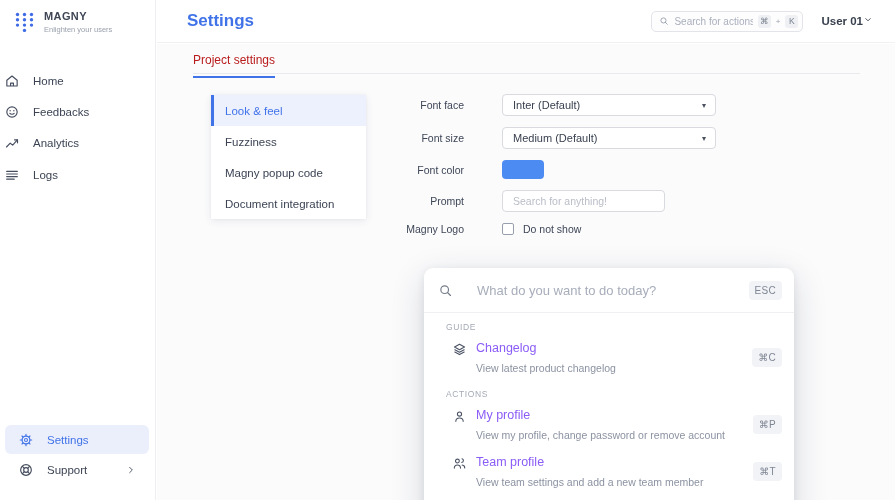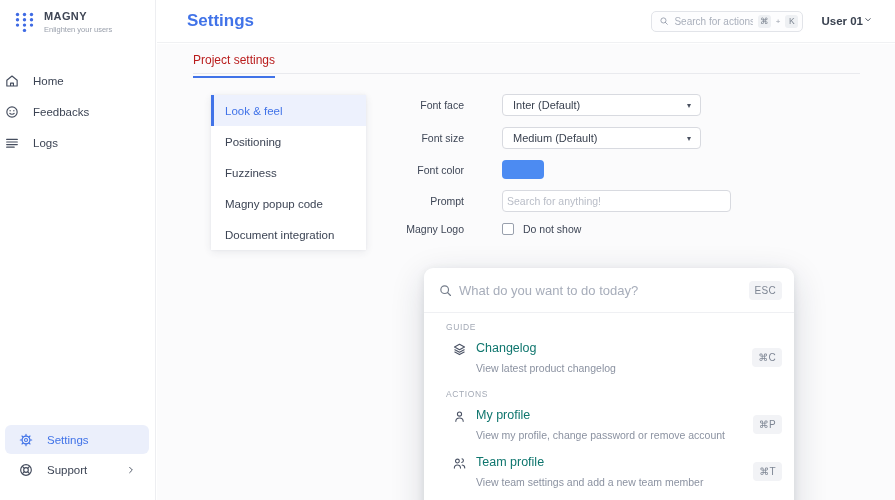--- a/index.html
+++ b/index.html
@@ -40,42 +40,42 @@
   .tab { position:absolute; left:36px; top:9px; font-size:12px; color:#b91c1c; padding-bottom:9px; border-bottom:2px solid #4173E8; cursor:pointer; }
   .tab-line { position:absolute; left:36px; right:35px; top:29px; height:1px; background:#E9EAEE; }
 
   .subnav { position:absolute; left:54px; top:51px; width:155px; background:#fff; box-shadow:0 2px 8px rgba(40,50,80,.09), 0 0 2px rgba(40,50,80,.06); }
   .subnav-item { height:31px; display:flex; align-items:center; padding-left:14px; font-size:11.5px; color:#3C4454; cursor:pointer; }
   .subnav-item.active { background:#EDF1FD; color:#4173E8; box-shadow:inset 3px 0 0 #4173E8; }
 
   .form { position:absolute; left:237px; top:50px; }
   .frow { display:flex; align-items:center; margin-bottom:11px; }
   .flabel { width:70px; text-align:right; margin-right:38px; font-size:10.5px; color:#3E4656; }
-  .fselect { width:199px; height:22px; border:1px solid #D8DAE0; border-radius:4px; background:#fff; display:flex; align-items:center; padding:0 9px 0 10px; font-size:11px; color:#39414F; cursor:pointer; }
+  .fselect { width:214px; height:22px; border:1px solid #D8DAE0; border-radius:4px; background:#fff; display:flex; align-items:center; padding:0 9px 0 10px; font-size:11px; color:#39414F; cursor:pointer; }
   .fselect .caret { margin-left:auto; font-size:8px; color:#4A5160; }
   .swatch { width:42px; height:19px; border-radius:4px; border:none; cursor:pointer; }
-  .ftext { width:229px; height:22px; border:1px solid #D8DAE0; border-radius:4px; background:#fff; padding:0 4px; font-size:10.5px; color:#3C4454; outline:none; font-family:"Liberation Sans",sans-serif; }
+  .ftext { width:163px; height:22px; border:1px solid #D8DAE0; border-radius:4px; background:#fff; padding:0 10px; font-size:10.5px; color:#3C4454; outline:none; font-family:"Liberation Sans",sans-serif; }
   .ftext::placeholder { color:#B9BDC7; }
   .checkrow { display:flex; align-items:center; }
   .checkbox { width:12px; height:12px; border:1.3px solid #99A0AD; border-radius:2px; background:#fff; cursor:pointer; }
   .checklabel { margin-left:9px; font-size:10.5px; color:#3E4656; }
 
   
   .palette { position:absolute; left:424px; top:268px; width:370px; height:260px; background:#fff; border-radius:9px; box-shadow:0 10px 34px rgba(25,35,60,.16), 0 2px 8px rgba(25,35,60,.09); z-index:5; }
-  .pal-search { height:45px; display:flex; align-items:center; gap:6px; padding:0 12px 0 14px; border-bottom:1px solid #EFF0F3; }
+  .pal-search { height:45px; display:flex; align-items:center; gap:24px; padding:0 12px 0 14px; border-bottom:1px solid #EFF0F3; }
   .pal-search .ic { width:15px; height:15px; color:#737B89; display:flex; }
   .pal-search input { flex:1; min-width:0; border:none; outline:none; font-size:13px; color:#3C4454; font-family:"Liberation Sans",sans-serif; background:transparent; }
   .pal-search input::placeholder { color:#A7ADBA; }
   .kbadge { background:#F2F3F6; border-radius:4px; padding:4px 6px; font-size:10px; color:#7E8694; letter-spacing:.3px; white-space:nowrap; }
   .pal-body { padding-top:9px; }
   .pal-section { margin-bottom:8px; }
   .pal-label { margin:0 0 2px 22px; font-size:8.5px; color:#A4AAB6; letter-spacing:.6px; }
   .pal-item { display:flex; align-items:flex-start; gap:9px; padding:7px 12px 7px 28px; cursor:pointer; }
   .pal-item .ic { width:15px; height:15px; color:#4A5264; display:flex; margin-top:1px; }
-  .pal-title { font-size:12.5px; color:#0f766e; }
+  .pal-title { font-size:12.5px; color:#8b5cf6; }
   .pal-sub { font-size:10.5px; color:#8B92A1; margin-top:7px; }
   .pal-item .kbadge { margin-left:auto; align-self:center; min-width:12px; text-align:center; }
   svg { display:block; }
 </style>
 </head>
 <body>
 
 <svg width="0" height="0" style="position:absolute">
   <defs>
     <g id="i-home">
@@ -171,20 +171,28 @@
         <span class="ic">
             <svg width="16" height="16" viewBox="0 0 18 18">
               <use href="#i-smile"></use>
             </svg>
           </span>
         <span>Feedbacks</span>
       </div>
       <div class="side-item">
         <span class="ic">
             <svg width="16" height="16" viewBox="0 0 18 18">
+              <use href="#i-trend"></use>
+            </svg>
+          </span>
+        <span>Analytics</span>
+      </div>
+      <div class="side-item">
+        <span class="ic">
+            <svg width="16" height="16" viewBox="0 0 18 18">
               <use href="#i-lines"></use>
             </svg>
           </span>
         <span>Logs</span>
       </div>
     </nav>
 
     <div class="side-bottom">
       <div class="side-item bottom active">
         <span class="ic">
@@ -233,21 +241,20 @@
         </span>
     </div>
   </header>
 
   <main class="content">
     <div class="tab">Project settings</div>
     <div class="tab-line"></div>
 
     <div class="subnav">
       <div class="subnav-item active">Look &amp; feel</div>
-      <div class="subnav-item">Positioning</div>
       <div class="subnav-item">Fuzziness</div>
       <div class="subnav-item">Magny popup code</div>
       <div class="subnav-item">Document integration</div>
     </div>
 
     <div class="form">
       <div class="frow">
         <div class="flabel">Font face</div>
         <div class="fselect">
           <span>Inter (Default)</span>

